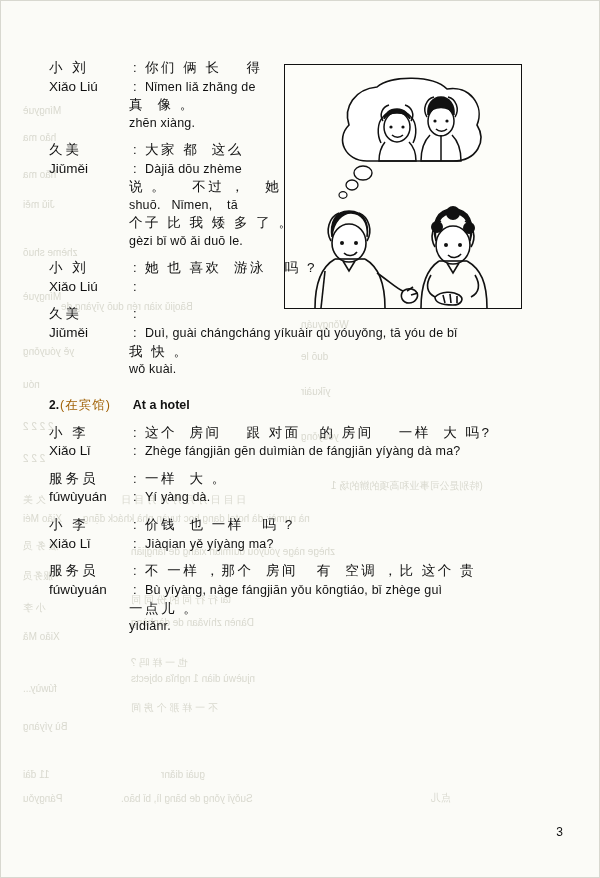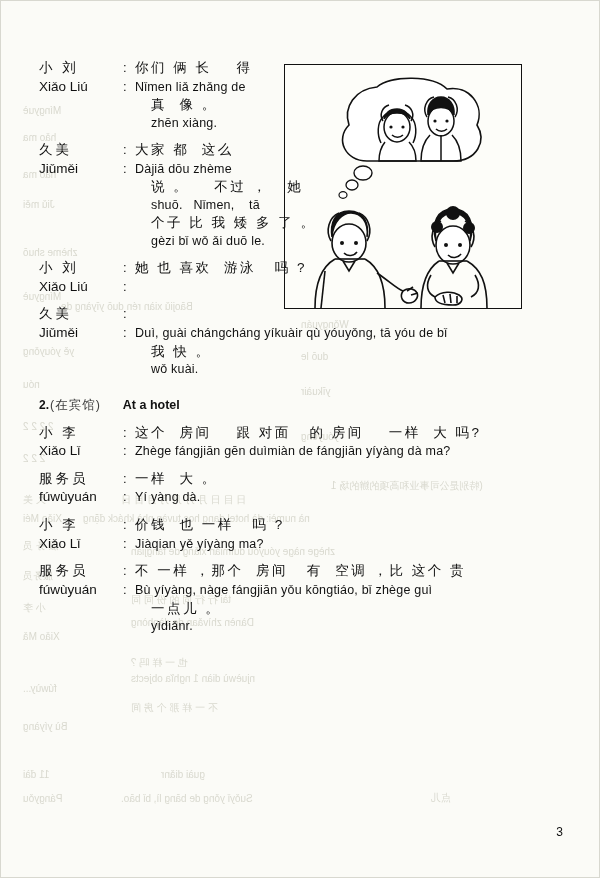--- a/index.html
+++ b/index.html
@@ -29,21 +29,21 @@
     color: #d9d9cf;
     font-size: 10px;
     font-family: "Liberation Sans", sans-serif;
     transform: scaleX(-1);
     white-space: nowrap;
     user-select: none;
     pointer-events: none;
   }
   .content {
     position: absolute;
-    left: 38px;
+    left: 48px;
     top: 58px;
     width: 530px;
   }
   .dlg-line {
     display: flex;
     align-items: baseline;
     margin: 0;
     padding: 0;
     line-height: 1.38;
   }
@@ -74,21 +74,21 @@
   }
   .txt.py {
     font-size: 12.5px;
     letter-spacing: 0.2px;
     text-align: right;
   }
   .block {
     margin-bottom: 9px;
   }
   .cont-indent {
-    margin-left: 112px;
+    margin-left: 80px;
   }
   .illus {
     position: absolute;
     left: 283px;
     top: 63px;
     width: 236px;
     height: 243px;
     border: 1.5px solid #111;
     background: #fdfdf9;
     overflow: hidden;
@@ -100,21 +100,21 @@
     font-size: 12.5px;
   }
   .section-num {
     font-weight: bold;
     font-size: 12px;
     color: #111;
     margin-right: 1px;
   }
   .section-cn {
     font-size: 12.5px;
-    color: #404040;
+    color: #a16207;
     letter-spacing: 1px;
   }
   .section-en {
     font-weight: bold;
     font-size: 12.5px;
     color: #111;
     margin-left: 22px;
   }
   .pagenum {
     position: absolute;

